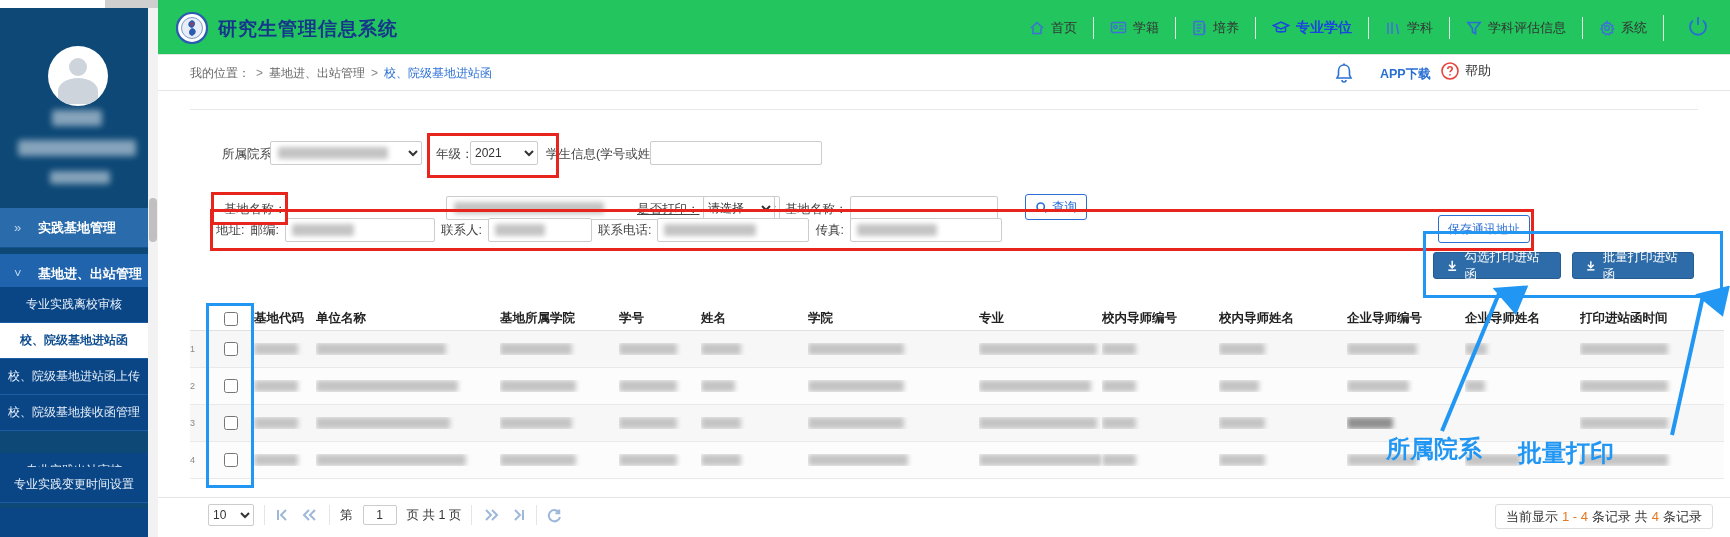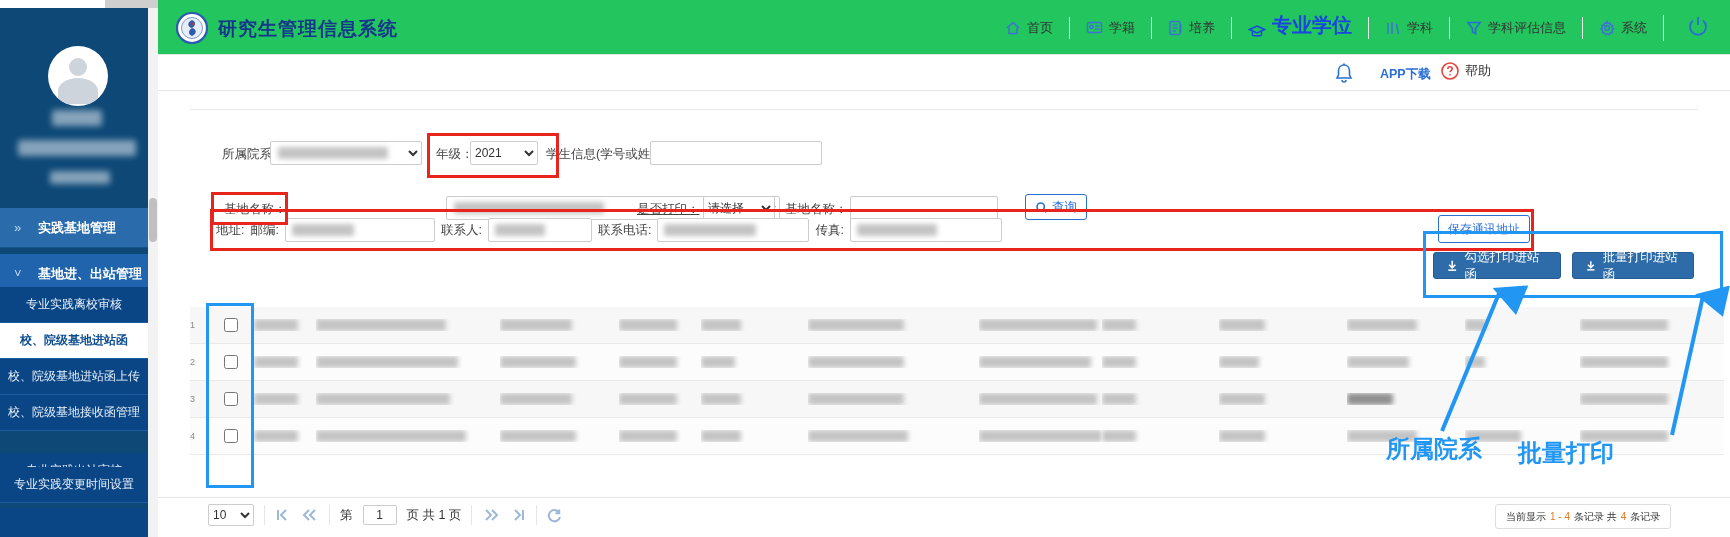--- a/index.html
+++ b/index.html
@@ -35,21 +35,21 @@
 
   
   #header { left:158px; top:0; width:1572px; height:55px; background:#22c55e; border-bottom:1px solid #e3e3e3; }
   #logo { left:18px; top:12px; width:32px; height:32px; }
   #app-title { left:60px; top:16px; font-size:19px; font-weight:bold; color:#16368c; letter-spacing:1px; }
   #nav { right:10px; top:0; height:55px; display:flex; align-items:center; }
   .nav-item { display:flex; align-items:center; gap:6px; padding:0 16px; height:22px; border-left:1px solid #e8e8e8;
     color:#333; font-size:13px; cursor:pointer; white-space:nowrap; }
   .nav-item:first-child { border-left:none; }
   .nav-item svg { display:block; }
-  .nav-item.active { color:#1a45e0; font-weight:bold; font-size:20px;align-items:flex-end; }
+  .nav-item.active { color:#1a45e0; font-weight:bold; font-size:14px; }
   #power-wrap { display:flex; align-items:center; padding:0 10px 0 22px; border-left:1px solid #e8e8e8; height:26px; cursor:pointer; }
 
   
   #crumbbar { left:158px; top:55px; width:1572px; height:36px; background:#fff; border-bottom:1px solid #e5e5e5; }
   #breadcrumb { left:32px; top:10px; color:#666; font-size:12px; }
   #breadcrumb .sep { margin:0 6px; color:#888; }
   #breadcrumb .crumb-active { color:#2a6fd4; }
   #bell { left:1174px; top:6px; cursor:pointer; }
   #app-download { left:1222px; top:11px; color:#2a6fd4; font-size:12.5px; font-weight:bold; cursor:pointer; }
   #help { left:1282px; top:6px; display:flex; align-items:center; gap:5px; cursor:pointer; color:#333; font-size:13px; }
@@ -121,21 +121,21 @@
 
   
   #pager { left:0px; top:406px; width:1572px; height:37px; border-top:1px solid #e5e5e5; background:#fff; }
   #pager-inner { left:50px; top:6px; display:flex; align-items:center; gap:10px; color:#8aa6c8; }
   .pg-btn { display:flex; align-items:center; cursor:pointer; }
   .pg-sep { width:1px; height:20px; background:#e5e5e5; }
   #page-size-sel { height:22px; width:46px; }
   #page-input { width:34px; height:20px; text-align:center; }
   #pager-label1, #pager-label2 { color:#333; font-size:12.5px; }
   #record-box { left:1337px; top:6px; height:25px; border:1px solid #ddd; border-radius:3px; background:#fff;
-    display:flex; align-items:center; padding:0 10px; gap:4px; color:#333; font-size:10px; }
+    display:flex; align-items:center; padding:0 10px; gap:4px; color:#333; font-size:13px; }
   #record-box .hl { color:#e87722; }
 
   
   .anno-text { position:absolute; color:#2196f3; font-size:24px; font-weight:bold; pointer-events:none; }
   #anno-single { left:1228px; top:342px; }
   #anno-batch { left:1360px; top:346px; }
   #arrow-layer { left:0; top:0; width:1572px; height:446px; pointer-events:none; }
 </style>
 </head>
 <body>
@@ -255,20 +255,21 @@
         <div id="power-wrap">
           <span><svg width="24" height="24" viewBox="0 0 24 24" fill="none" stroke="#2a6fd4" stroke-width="1.8">
               <path d="M7 6.5 A8 8 0 1 0 17 6.5"></path>
               <line x1="12" y1="3" x2="12" y2="11"></line>
             </svg></span>
         </div>
       </div>
   </div>
 
   <div id="crumbbar" class="abs">
+    <div id="breadcrumb" class="abs"><span>我的位置：</span><span class="sep">&gt;</span><span class="">基地进、出站管理</span><span class="sep">&gt;</span><span class="crumb-active">校、院级基地进站函</span></div>
     <div id="bell" class="abs">
       <svg width="24" height="24" viewBox="0 0 24 24" fill="none" stroke="#2a6fd4" stroke-width="1.6">
         <path d="M12 4 C8.7 4 6.5 6.5 6.5 10 L6.5 14 L5 17 L19 17 L17.5 14 L17.5 10 C17.5 6.5 15.3 4 12 4 Z"></path>
         <path d="M10 19 a2 2 0 0 0 4 0"></path>
         <line x1="12" y1="2.5" x2="12" y2="4"></line>
       </svg>
     </div>
     <div id="app-download" class="abs">APP下载</div>
     <div id="help" class="abs">
       <svg width="20" height="20" viewBox="0 0 20 20" fill="none" stroke="#e5453d" stroke-width="1.6">
@@ -347,20 +348,38 @@
       <svg width="13" height="13" viewBox="0 0 16 16" fill="none" stroke="#fff" stroke-width="2">
         <line x1="8" y1="2" x2="8" y2="10"></line>
           <polyline points="4,7 8,11 12,7"></polyline>
           <line x1="3" y1="14" x2="13" y2="14"></line>
       </svg>
       <span>批量打印进站函</span>
     </div>
 
     
     <div id="tbl" class="abs">
+        <div class="trow" id="thead-row">
+          <div class="tcell rownum"></div>
+          <div class="tcell cbcell">
+            <input type="checkbox" style="">
+          </div>
+          <div class="tcell" style="width: 62px;">基地代码</div>
+          <div class="tcell" style="width: 184px;">单位名称</div>
+          <div class="tcell" style="width: 119px;">基地所属学院</div>
+          <div class="tcell" style="width: 82px;">学号</div>
+          <div class="tcell" style="width: 107px;">姓名</div>
+          <div class="tcell" style="width: 171px;">学院</div>
+          <div class="tcell" style="width: 123px;">专业</div>
+          <div class="tcell" style="width: 117px;">校内导师编号</div>
+          <div class="tcell" style="width: 128px;">校内导师姓名</div>
+          <div class="tcell" style="width: 118px;">企业导师编号</div>
+          <div class="tcell" style="width: 115px;">企业导师姓名</div>
+          <div class="tcell" style="width: 144px;">打印进站函时间</div>
+        </div>
         <div class="trow data-row odd">
           <div class="tcell rownum">1</div>
           <div class="tcell cbcell">
             <input type="checkbox" style="">
           </div>
           <div class="tcell" style="width:62px">
             <div class="blur" style="width:44px"></div>
           </div>
           <div class="tcell" style="width:184px">
             <div class="blur" style="width:130px"></div>

